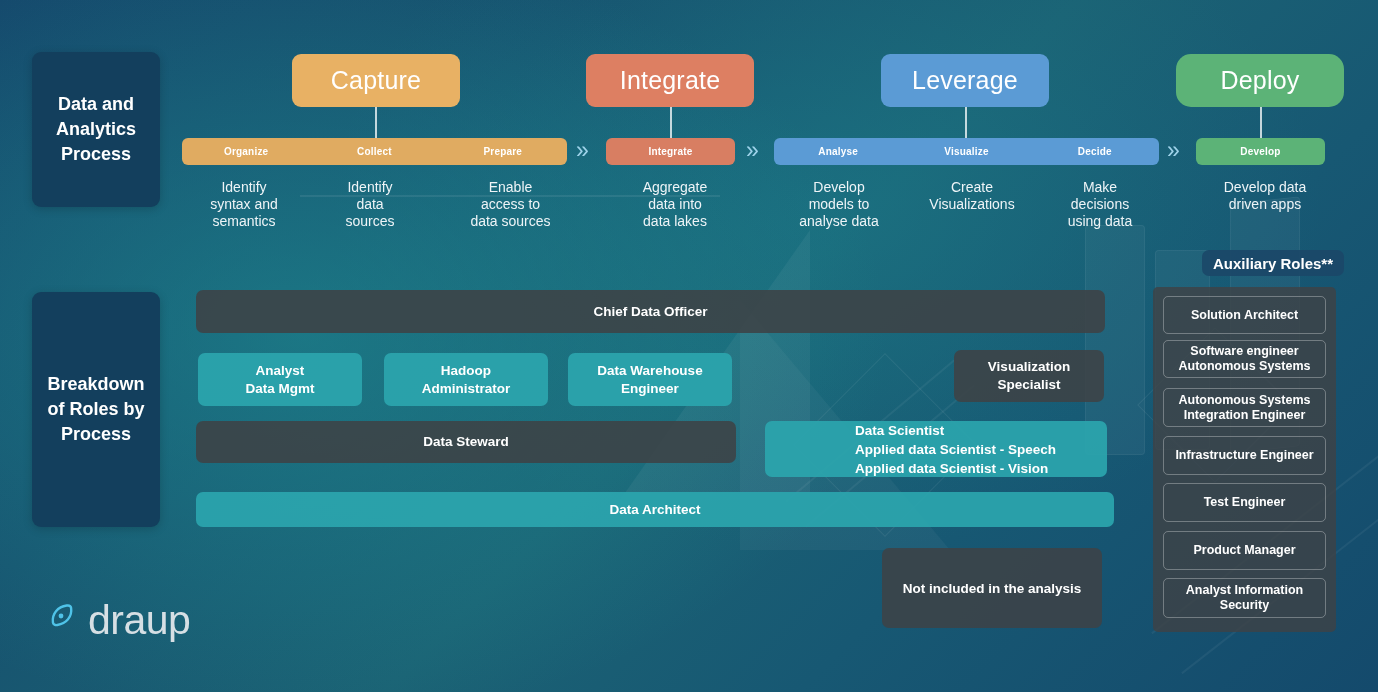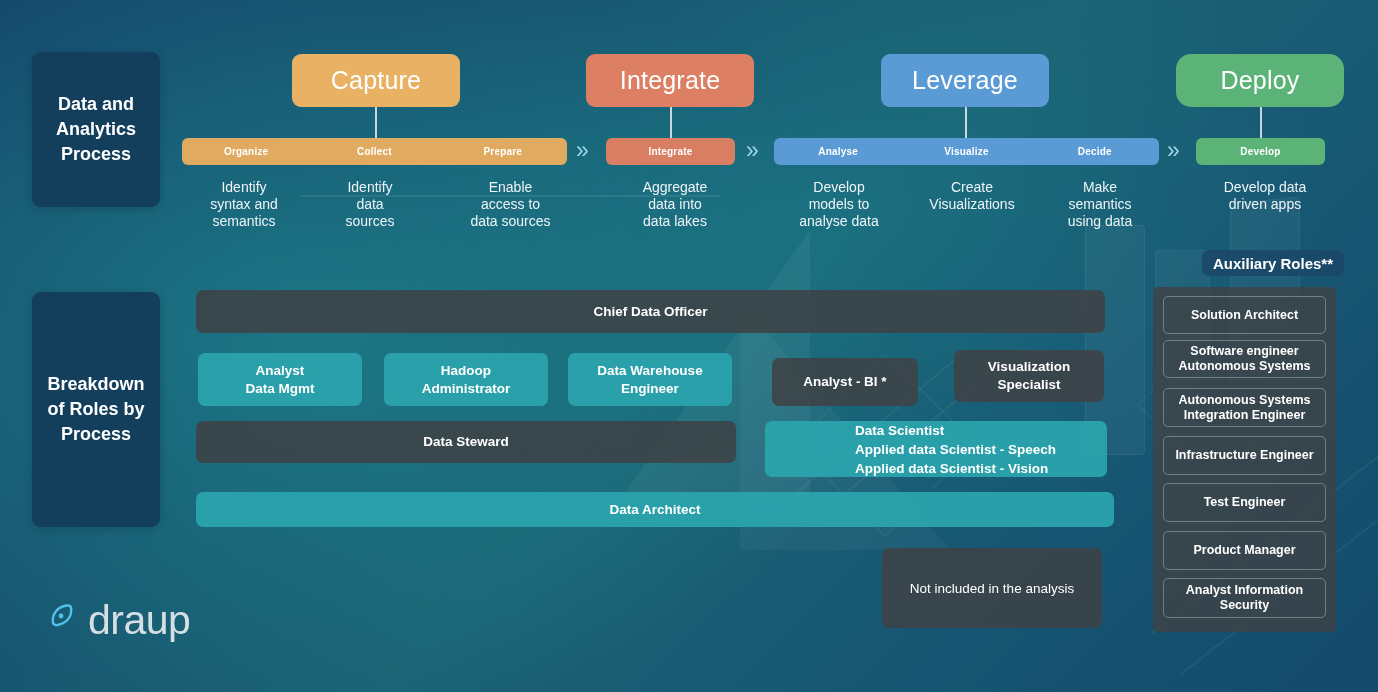--- a/index.html
+++ b/index.html
@@ -167,21 +167,21 @@
     text-align: center;
     padding: 0 0;
   }
 
   
   .legend-note {
     position: absolute;
     background: rgba(62,66,69,0.85);
     border-radius: 7px;
     color: #ffffff;
-    font-weight: normal;
+    font-weight: bold;
     font-size: 13.5px;
     display: flex;
     align-items: center;
     justify-content: center;
   }
 
   
   .logo-wrap {
     position: absolute;
     display: flex;
@@ -263,21 +263,21 @@
     <div class="stage-seg">Analyse</div>
     <div class="stage-seg">Visualize</div>
     <div class="stage-seg">Decide</div>
   </div>
   <div class="stage-desc" style="left:773px;top:179px;width:132px;white-space:pre-line;">Develop
 models to
 analyse data</div>
   <div class="stage-desc" style="left:906px;top:179px;width:132px;white-space:pre-line;">Create
 Visualizations</div>
   <div class="stage-desc" style="left:1037px;top:179px;width:126px;white-space:pre-line;">Make
-semantics
+decisions
 using data</div>
 
   <div class="chev" style="left:1167px;top:139px;">»</div>
 
   <div class="phase-pill" style="left:1176px;top:54px;width:168px;background:#5cb377;border-radius:15px;">
     <span>Deploy</span>
   </div>
   <div class="stem" style="left:1260px;top:107px;height:31px;"></div>
   <div class="stage-bar" style="left:1196px;top:138px;width:129px;background:#5cb377;">
     <div class="stage-seg">Develop</div>
@@ -293,23 +293,20 @@
     <span style="white-space:pre-line;">Hadoop
 Administrator</span>
   </div>
   <div class="role-box role-teal" style="left:198px;top:353px;width:164px;height:53px;">
     <span style="white-space:pre-line;">Analyst
 Data Mgmt</span>
   </div>
   <div class="role-box role-teal" style="left:568px;top:353px;width:164px;height:53px;">
     <span style="white-space:pre-line;">Data Warehouse
 Engineer</span>
-  </div>
-  <div class="role-box role-dark" style="left:772px;top:358px;width:146px;height:48px;">
-    <span style="white-space:pre-line;">Analyst - BI *</span>
   </div>
   <div class="role-box role-dark" style="left:954px;top:350px;width:150px;height:52px;">
     <span style="white-space:pre-line;">Visualization
 Specialist</span>
   </div>
 
   <div class="role-box role-dark" style="left:196px;top:421px;width:540px;height:42px;">
     <span style="white-space:pre-line;">Data Steward</span>
   </div>
   <div class="role-box role-teal role-left" style="left:765px;top:421px;width:342px;height:56px;padding-left:90px;">

